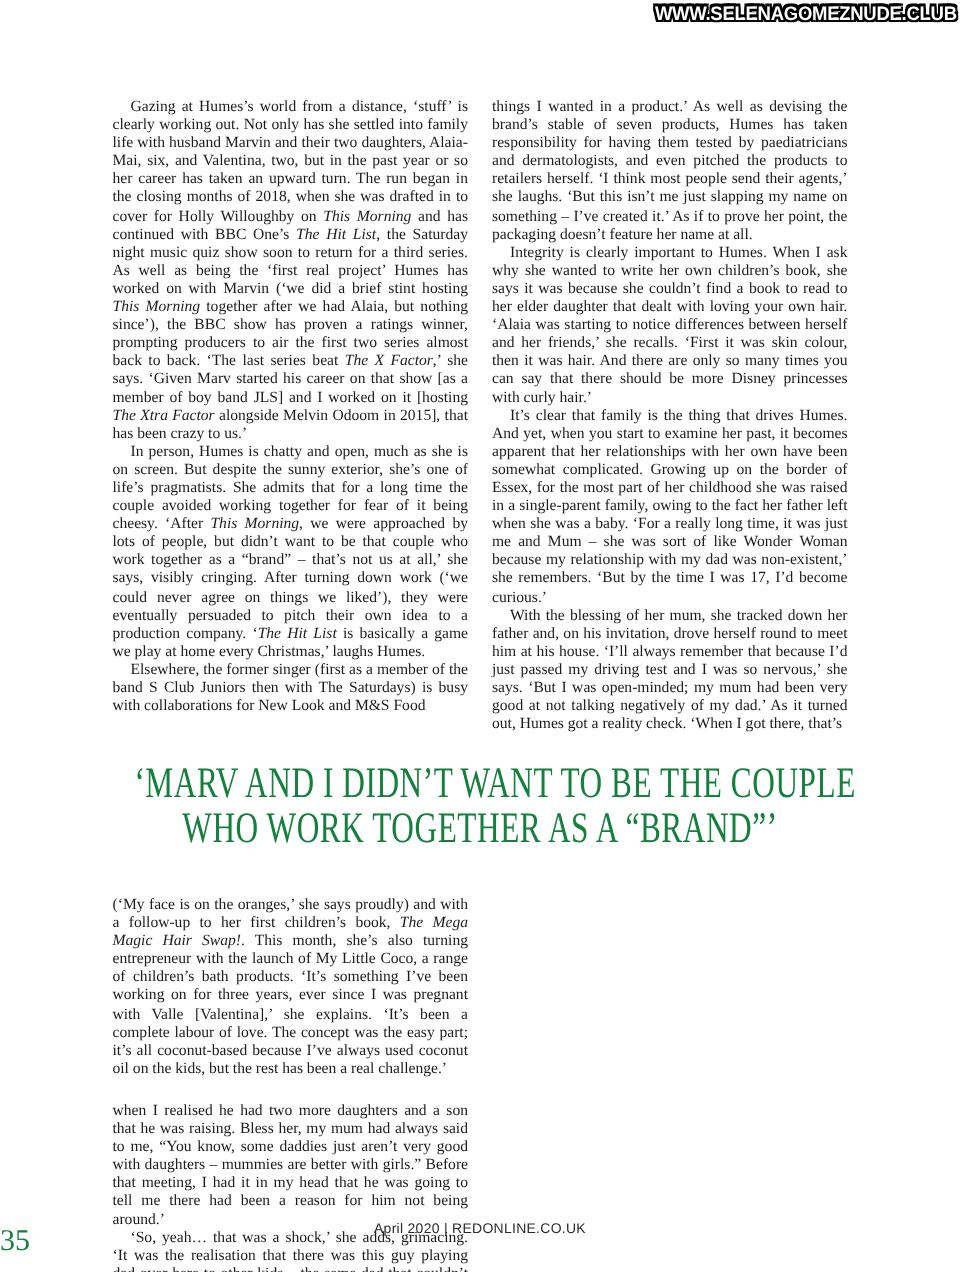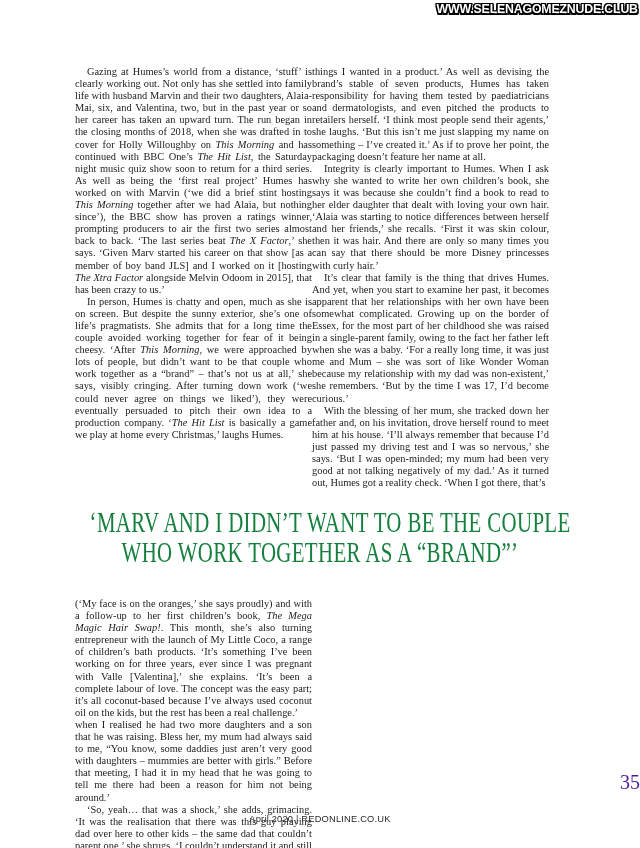--- a/index.html
+++ b/index.html
@@ -17,21 +17,21 @@
     text-shadow:
       -1.5px -1.5px 0 #000, 1.5px -1.5px 0 #000,
       -1.5px  1.5px 0 #000, 1.5px  1.5px 0 #000,
       -1.5px 0 0 #000, 1.5px 0 0 #000,
       0 -1.5px 0 #000, 0 1.5px 0 #000;
     transform:scaleX(.95);transform-origin:100% 0;
     white-space:nowrap;
   }
   .textblock{
     position:absolute;left:75px;width:490px;
-    display:flex;
+    display:flex;gap:16px;
   }
   .block-top{top:66px;}
   .block-bottom{top:598px;flex-direction:column;}
   .col{
     width:237px;
     font-size:10.4px;line-height:12.1px;
     text-align:justify;
     color:#1b1b1b;
   }
   .col p{margin:0;padding:0;}
@@ -42,40 +42,41 @@
     color:#a6c99a;
   }
   .pull-quote .quote-line{
     font-family:"Liberation Serif", serif;
     font-size:29px;line-height:29.5px;
     letter-spacing:.5px;
     white-space:nowrap;
     transform:scaleX(.72);transform-origin:50% 50%;
   }
   .page-number{
-    position:absolute;top:772px;left:0;width:640px;
-    text-align:right;
-    font-size:20px;line-height:20px;color:#4c1d95;
+    position:absolute;top:817px;left:0;width:640px;
+    text-align:left;
+    font-size:20px;line-height:20px;color:#15803d;
   }
   .footer-credit{
     position:absolute;top:814px;left:0;width:640px;
     text-align:center;
     font-family:"Liberation Sans", sans-serif;
     font-size:9.3px;letter-spacing:.2px;color:#2a2a2a;
   }
 </style>
 </head>
 <body>
 
 <div class="watermark">WWW.SELENAGOMEZNUDE.CLUB</div>
 
 <div class="textblock block-top">
   <div class="col">
       <p class="indent"><span>Gazing at Humes’s world from a distance, ‘stuff’ is clearly working out. Not only has she settled into family life with husband Marvin and their two daughters, Alaia-Mai, six, and Valentina, two, but in the past year or so her career has taken an upward turn. The run began in the closing months of 2018, when she was drafted in to cover for Holly Willoughby on </span><i>This Morning</i><span> and has continued with BBC One’s </span><i>The Hit List</i><span>, the Saturday night music quiz show soon to return for a third series. As well as being the ‘first real project’ Humes has worked on with Marvin (‘we did a brief stint hosting </span><i>This Morning</i><span> together after we had Alaia, but nothing since’), the BBC show has proven a ratings winner, prompting producers to air the first two series almost back to back. ‘The last series beat </span><i>The X Factor</i><span>,’ she says. ‘Given Marv started his career on that show [as a member of boy band JLS] and I worked on it [hosting </span><i>The Xtra Factor</i><span> alongside Melvin Odoom in 2015], that has been crazy to us.’</span></p>
       <p class="indent"><span>In person, Humes is chatty and open, much as she is on screen. But despite the sunny exterior, she’s one of life’s pragmatists. She admits that for a long time the couple avoided working together for fear of it being cheesy. ‘After </span><i>This Morning</i><span>, we were approached by lots of people, but didn’t want to be that couple who work together as a “brand” – that’s not us at all,’ she says, visibly cringing. After turning down work (‘we could never agree on things we liked’), they were eventually persuaded to pitch their own idea to a production company. ‘</span><i>The Hit List</i><span> is basically a game we play at home every Christmas,’ laughs Humes.</span></p>
+      <p class="indent"><span>Elsewhere, the former singer (first as a member of the band S Club Juniors then with The Saturdays) is busy with collaborations for New Look and M&amp;S Food</span></p>
     </div>
   <div class="col">
       <p><span>things I wanted in a product.’ As well as devising the brand’s stable of seven products, Humes has taken responsibility for having them tested by paediatricians and dermatologists, and even pitched the products to retailers herself. ‘I think most people send their agents,’ she laughs. ‘But this isn’t me just slapping my name on something – I’ve created it.’ As if to prove her point, the packaging doesn’t feature her name at all.</span></p>
       <p class="indent"><span>Integrity is clearly important to Humes. When I ask why she wanted to write her own children’s book, she says it was because she couldn’t find a book to read to her elder daughter that dealt with loving your own hair. ‘Alaia was starting to notice differences between herself and her friends,’ she recalls. ‘First it was skin colour, then it was hair. And there are only so many times you can say that there should be more Disney princesses with curly hair.’</span></p>
       <p class="indent"><span>It’s clear that family is the thing that drives Humes. And yet, when you start to examine her past, it becomes apparent that her relationships with her own have been somewhat complicated. Growing up on the border of Essex, for the most part of her childhood she was raised in a single-parent family, owing to the fact her father left when she was a baby. ‘For a really long time, it was just me and Mum – she was sort of like Wonder Woman because my relationship with my dad was non-existent,’ she remembers. ‘But by the time I was 17, I’d become curious.’</span></p>
       <p class="indent"><span>With the blessing of her mum, she tracked down her father and, on his invitation, drove herself round to meet him at his house. ‘I’ll always remember that because I’d just passed my driving test and I was so nervous,’ she says. ‘But I was open-minded; my mum had been very good at not talking negatively of my dad.’ As it turned out, Humes got a reality check. ‘When I got there, that’s</span></p>
     </div>
 </div>
 
 <div class="pull-quote" style="color: #15803d;">

